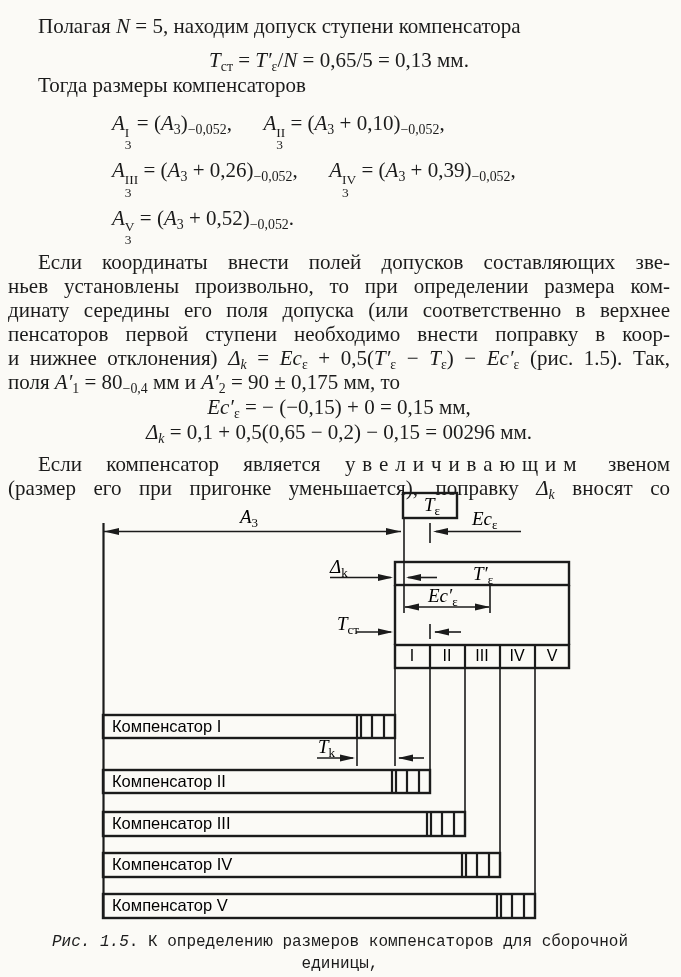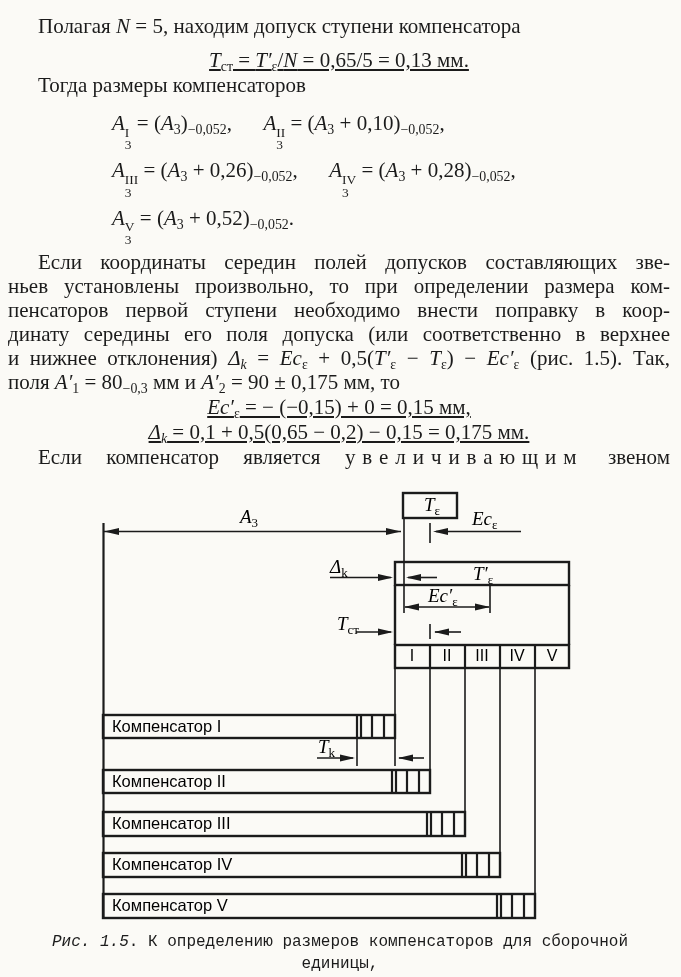--- a/index.html
+++ b/index.html
@@ -12,36 +12,36 @@
     overflow:hidden;
   }
   .text-block{position:absolute;top:0;left:0;width:681px;}
   .tline{
     font-size:21px;line-height:24px;
     padding-left:8px;padding-right:11px;
   }
   .indent{padding-left:38px;}
   .jl{text-align:justify;text-align-last:justify;}
   .center{text-align:center;}
-  .fline{font-size:21px;line-height:25px;text-decoration:underline;}
+  .fline{font-size:21px;line-height:25px;}
   .fa-line{
     font-size:21px;line-height:37px;
     padding-left:112px;
   }
   .it{font-style:italic;}
   .sb{font-size:.66em;line-height:0;vertical-align:-.28em;}
   .lsp{letter-spacing:.33em;}
   .stk{
     display:inline-flex;flex-direction:column;align-items:flex-start;
     font-size:.64em;line-height:.95;vertical-align:-.5em;
   }
   .stk-t{font-style:normal;}
   .stk-b{font-style:normal;}
   .mt14{margin-top:14px;} .mt10{margin-top:10px;} .mt9{}
-  .mt8{margin-top:8px;} .mt3{margin-top:3px;} .mt1{margin-top:1px;} .mt7{margin-top:0;}
+  .mt8{margin-top:8px;} .mt3{margin-top:3px;} .mt1{margin-top:1px;} .mt7{margin-top:7px;}
 
   svg.diagram{position:absolute;top:480px;left:0;}
   .thin{stroke:#1b1b1b;stroke-width:1.6;fill:none;}
   .thick{stroke:#1b1b1b;stroke-width:2.2;fill:none;}
   .box{stroke:#1b1b1b;stroke-width:2.4;fill:none;}
   .ah{fill:#1b1b1b;stroke:none;}
   .dlab{font-family:"Liberation Serif", serif;font-size:19px;}
   .dit{font-style:italic;}
   .dsub{font-size:13px;font-style:normal;}
   .cell-label{font-family:"Liberation Sans", sans-serif;font-size:16px;}
@@ -68,38 +68,39 @@
         </span><span> = (</span><span class="it">A</span><span class="sb">3</span><span>)</span><span class="sb">−0,052</span><span>,</span><span>  </span><span class="it">A</span><span class="stk">
           <span class="stk-t">II</span>
           <span class="stk-b">3</span>
         </span><span> = (</span><span class="it">A</span><span class="sb">3</span><span> + 0,10)</span><span class="sb">−0,052</span><span>,</span></div>
     <div class="fa-line"><span class="it">A</span><span class="stk">
           <span class="stk-t">III</span>
           <span class="stk-b">3</span>
         </span><span> = (</span><span class="it">A</span><span class="sb">3</span><span> + 0,26)</span><span class="sb">−0,052</span><span>,</span><span>  </span><span class="it">A</span><span class="stk">
           <span class="stk-t">IV</span>
           <span class="stk-b">3</span>
-        </span><span> = (</span><span class="it">A</span><span class="sb">3</span><span> + 0,28)</span><span class="sb">−0,052</span><span>,</span></div>
+        </span><span> = (</span><span class="it">A</span><span class="sb">3</span><span> + 0,39)</span><span class="sb">−0,052</span><span>,</span></div>
     <div class="fa-line"><span class="it">A</span><span class="stk">
           <span class="stk-t">V</span>
           <span class="stk-b">3</span>
         </span><span> = (</span><span class="it">A</span><span class="sb">3</span><span> + 0,52)</span><span class="sb">−0,052</span><span>.</span></div>
   </div>
   <div class="mt3">
-    <div class="tline jl indent"><span>Если координаты середин полей допусков составляющих зве-</span></div>
+    <div class="tline jl indent"><span>Если координаты внести полей допусков составляющих зве-</span></div>
     <div class="tline jl"><span>ньев установлены произвольно, то при определении размера ком-</span></div>
+    <div class="tline jl"><span>динату середины его поля допуска (или соответственно в верхнее</span></div>
     <div class="tline jl"><span>пенсаторов первой ступени необходимо внести поправку в коор-</span></div>
-    <div class="tline jl"><span>динату середины его поля допуска (или соответственно в верхнее</span></div>
     <div class="tline jl"><span>и нижнее отклонения) </span><span class="it">Δ</span><span class="it sb">k</span><span> = </span><span class="it">Ec</span><span class="sb">ε</span><span> + 0,5(</span><span class="it">T′</span><span class="sb">ε</span><span> − </span><span class="it">T</span><span class="sb">ε</span><span>) − </span><span class="it">Ec′</span><span class="sb">ε</span><span> (рис. 1.5). Так,</span></div>
-    <div class="tline"><span>поля </span><span class="it">A′</span><span class="sb">1</span><span> = 80</span><span class="sb">−0,3</span><span> мм и </span><span class="it">A′</span><span class="sb">2</span><span> = 90 ± 0,175 мм, то</span></div>
+    <div class="tline"><span>поля </span><span class="it">A′</span><span class="sb">1</span><span> = 80</span><span class="sb">−0,4</span><span> мм и </span><span class="it">A′</span><span class="sb">2</span><span> = 90 ± 0,175 мм, то</span></div>
   </div>
   <div class="tline fline center mt1"><span class="it">Ec′</span><span class="sb">ε</span><span> = − (−0,15) + 0 = 0,15 мм,</span></div>
-  <div class="tline fline center"><span class="it">Δ</span><span class="it sb">k</span><span> = 0,1 + 0,5(0,65 − 0,2) − 0,15 = 0,175 мм.</span></div>
+  <div class="tline fline center"><span class="it">Δ</span><span class="it sb">k</span><span> = 0,1 + 0,5(0,65 − 0,2) − 0,15 = 00296 мм.</span></div>
   <div class="mt7">
     <div class="tline jl indent"><span>Если компенсатор является </span><span class="lsp">увеличивающим</span><span> звеном</span></div>
+    <div class="tline jl"><span>(размер его при пригонке уменьшается), поправку </span><span class="it">Δ</span><span class="it sb">k</span><span> вносят со</span></div>
   </div>
 </div>
 
 <svg class="diagram" width="681" height="446" viewBox="0 0 681 446" xmlns="http://www.w3.org/2000/svg">
 
   <line class="thick" x1="103.5" y1="43" x2="103.5" y2="438"></line>
 
   <rect class="box" x="403" y="13" width="54" height="25"></rect>
   <text class="dlab" x="424" y="31"><tspan class="dit">T</tspan><tspan class="dsub" dy="4">ε</tspan></text>
 

